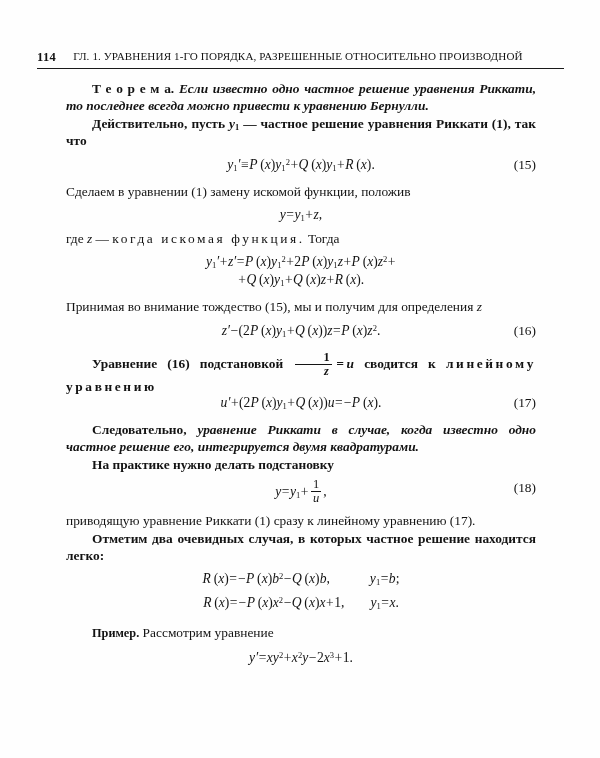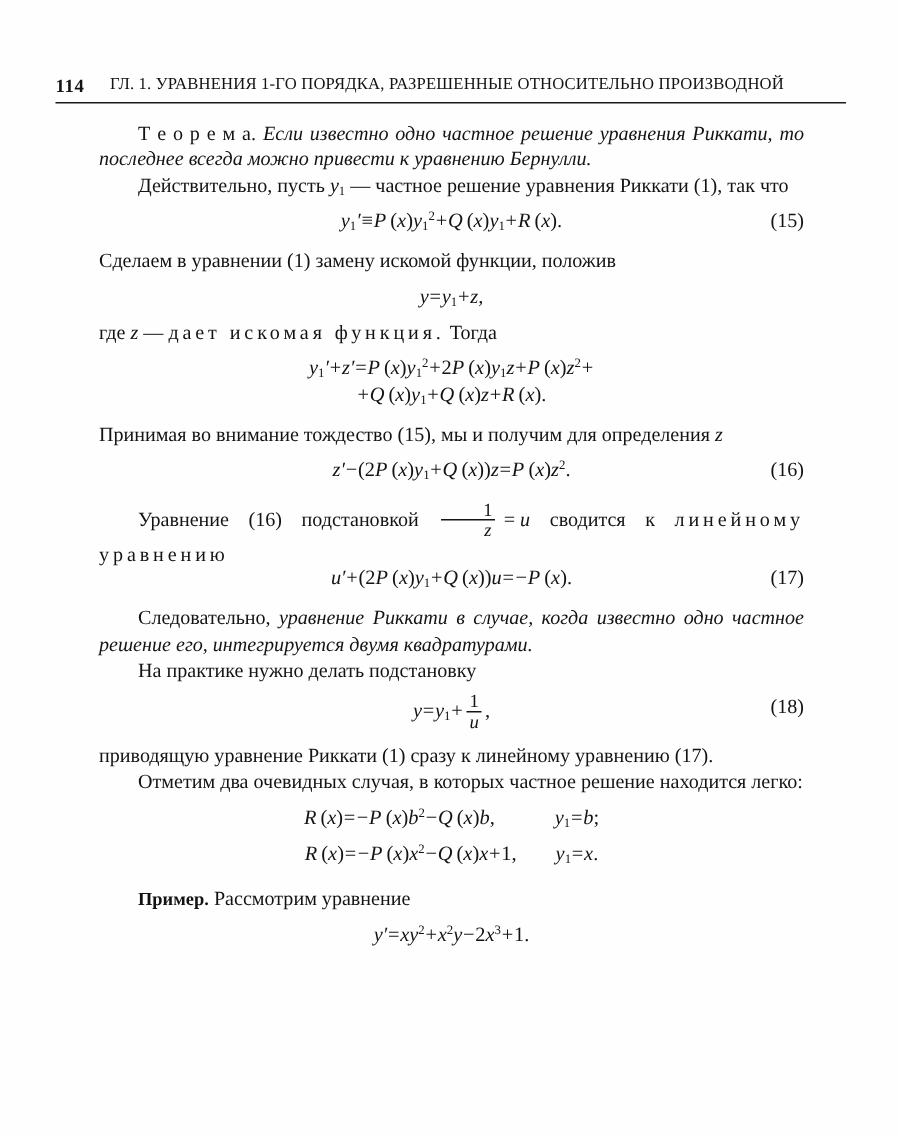--- a/index.html
+++ b/index.html
@@ -60,21 +60,21 @@
   }
 
   p.tx {
     margin: 0;
     font-size: 13.4px;
     line-height: 17.4px;
     text-align: justify;
     text-justify: inter-word;
     hyphens: manual;
   }
-  p.ind { text-indent: 26px; }
+  p.ind { text-indent: 26px; font-weight: bold; }
 
   .sp {            
     letter-spacing: 2.6px;
   }
   .it {
     font-style: italic;
   }
   .bd { font-weight: bold; margin-top: 36px; }
 
   
@@ -164,21 +164,21 @@
     <p class="tx">Сделаем в уравнении (1) замену искомой функции, положив</p>
 
     <div class="gap-s"></div>
 
     <div class="disp">
       <span class="math">y<span class="op">=</span>y<sub>1</sub><span class="op">+</span>z,</span>
     </div>
 
     <div class="gap-s"></div>
 
-    <p class="tx"><span>где </span><span class="mi">z</span> — <span class="sp">дает искомая функция.</span><span> Тогда</span></p>
+    <p class="tx"><span>где </span><span class="mi">z</span> — <span class="sp">когда искомая функция.</span><span> Тогда</span></p>
 
     <div class="gap-s"></div>
 
     <div class="disp">
       <span class="math">y<sub>1</sub>′<span class="op">+</span>z′<span class="op">=</span>P<span class="up"> (</span>x<span class="up">)</span>y<sub>1</sub><sup>2</sup><span class="op">+</span><span class="up">2</span>P<span class="up"> (</span>x<span class="up">)</span>y<sub>1</sub>z<span class="op">+</span>P<span class="up"> (</span>x<span class="up">)</span>z<sup>2</sup><span class="op">+</span></span>
     </div>
     <div class="disp">
       <span class="math"><span class="op">+</span>Q<span class="up"> (</span>x<span class="up">)</span>y<sub>1</sub><span class="op">+</span>Q<span class="up"> (</span>x<span class="up">)</span>z<span class="op">+</span>R<span class="up"> (</span>x<span class="up">).</span></span>
     </div>
 

